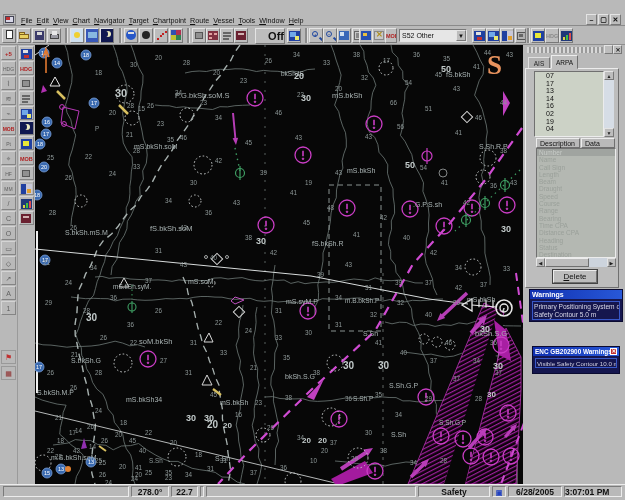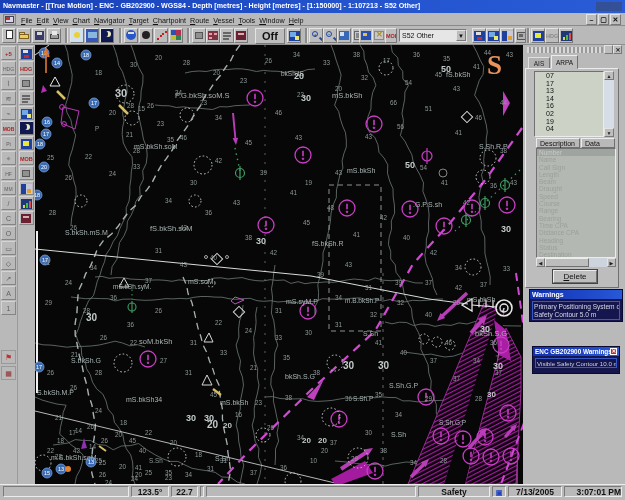--- a/index.html
+++ b/index.html
@@ -1,22 +1,18 @@
 <!DOCTYPE html>
 <html><head><meta charset="utf-8"><style>
 *{margin:0;padding:0;box-sizing:border-box}
 html,body{width:625px;height:500px;overflow:hidden;background:#b9b9b9;
 font-family:"Liberation Sans",sans-serif;}
 </style></head>
 <body>
 <div style="position:relative;width:625px;height:500px">
-<div style="position:absolute;left:0;top:0;width:625px;height:13px;background:linear-gradient(90deg,#1840b8 0%,#2353cd 55%,#2a5cd8 100%);">
-      <div style="position:absolute;left:3px;top:2px;font-size:7.1px;font-weight:bold;color:#fff;white-space:nowrap">Navmaster - [[True Motion] - ENC - GB202900 - WGS84 - Depth [metres] - Height [metres] - [1:150000] - 1:107213 - S52 Other]</div>
-      <div style="position:absolute;left:596px;top:2px;width:26px;height:9px;background:#3a4a6a;opacity:.6"></div>
-    </div>
     <div style="position:absolute;left:0;top:13px;width:625px;height:13px;background:#b9b9b9;border-bottom:1px solid #8a8a8a;font-size:7.2px;color:#111;">
       <div style="position:absolute;left:3px;top:1px;width:13px;height:11px;background:#b9b9b9;border:1px solid #888"></div>
       <div style="position:absolute;left:5px;top:3px;width:9px;height:7px;background:#d8d8e8;border:1px solid #445;"></div>
       <div style="position:absolute;left:6px;top:4px;width:4px;height:3px;background:#c03030;"></div>
       <div style="position:absolute;left:21px;top:3px;white-space:nowrap"><span style="margin-right:4px"><u>F</u>ile</span><span style="margin-right:4px"><u>E</u>dit</span><span style="margin-right:4px"><u>V</u>iew</span><span style="margin-right:4px"><u>C</u>hart</span><span style="margin-right:4px"><u>N</u>avigator</span><span style="margin-right:4px"><u>T</u>arget</span><span style="margin-right:4px"><u>C</u>hartpoint</span><span style="margin-right:4px"><u>R</u>oute</span><span style="margin-right:4px"><u>V</u>essel</span><span style="margin-right:4px"><u>T</u>ools</span><span style="margin-right:4px"><u>W</u>indow</span><span style="margin-right:4px"><u>H</u>elp</span></div>
       <div style="position:absolute;left:586px;top:1px;width:11px;height:11px;background:#bdbdbd;border:1px solid;border-color:#e4e4e4 #787878 #787878 #e4e4e4;font-size:7px;color:#111;text-align:center;line-height:9px;font-weight:bold">–</div>
       <div style="position:absolute;left:598px;top:1px;width:11px;height:11px;background:#bdbdbd;border:1px solid;border-color:#e4e4e4 #787878 #787878 #e4e4e4;font-size:7px;color:#111;text-align:center;line-height:9px;font-weight:bold">▢</div>
       <div style="position:absolute;left:610px;top:1px;width:11px;height:11px;background:#bdbdbd;border:1px solid;border-color:#e4e4e4 #787878 #787878 #e4e4e4;font-size:7px;color:#111;text-align:center;line-height:9px;font-weight:bold">✕</div>
     </div>
     <div style="position:absolute;left:0;top:26px;width:625px;height:19px;background:#b9b9b9;border-bottom:1px solid #8f8f8f">
@@ -84,21 +80,21 @@
       </div>
       <div style="position:absolute;left:220px;top:2px;width:14px;height:15px;border:1px solid;border-color:#e4e4e4 #787878 #787878 #e4e4e4;background:#bdbdbd;overflow:hidden">
         <div style="position:absolute;left:2px;top:3px;width:8px;height:1.5px;background:#666;"></div>
         <div style="position:absolute;left:2px;top:6px;width:8px;height:1.5px;background:#666;"></div>
         <div style="position:absolute;left:2px;top:9px;width:6px;height:1.5px;background:#666;"></div>
       </div>
       <div style="position:absolute;left:234px;top:2px;width:14px;height:15px;border:1px solid;border-color:#e4e4e4 #787878 #787878 #e4e4e4;background:#bdbdbd;overflow:hidden">
         <div style="position:absolute;left:1px;top:2px;width:10px;height:9px;background:#6a2030;"></div>
         <div style="position:absolute;left:3px;top:4px;width:6px;height:2px;background:#d0b0b0;"></div>
       </div>
-      <div style="position:absolute;left:255px;top:2px;width:30px;height:16px;background:#bdbdbd;border:1px solid;border-color:#e4e4e4 #787878 #787878 #e4e4e4;font-size:11px;font-weight:bold;color:#111;text-align:center;line-height:14px">Off</div>
+      <div style="position:absolute;left:255px;top:2px;width:30px;height:16px;background:#bdbdbd;border:1px solid;border-color:#e4e4e4 #787878 #787878 #e4e4e4;font-size:11px;font-weight:bold;color:#111;text-align:right;line-height:14px">Off</div>
       <div style="position:absolute;left:287px;top:2px;width:14px;height:15px;border:1px solid;border-color:#e4e4e4 #787878 #787878 #e4e4e4;background:#bdbdbd;overflow:hidden">
         <div style="position:absolute;left:1px;top:2px;width:11px;height:10px;background:#2040a0;"></div>
         <div style="position:absolute;left:2px;top:3px;width:6px;height:5px;background:#70a8e8;"></div>
         <div style="position:absolute;left:7px;top:7px;width:4px;height:4px;background:#e8e870;"></div>
       </div>
       <div style="position:absolute;left:305px;top:2px;width:1.5px;height:15px;background:#8a8a8a;"></div>
       <div style="position:absolute;left:306.5px;top:2px;width:1px;height:15px;background:#e0e0e0;"></div>
       <div style="position:absolute;left:309px;top:2px;width:14px;height:15px;border:1px solid;border-color:#e4e4e4 #787878 #787878 #e4e4e4;background:#bdbdbd;overflow:hidden">
         <div style="position:absolute;left:2px;top:2px;width:6px;height:6px;border:1.5px solid #2048a0;border-radius:50%"></div>
         <div style="position:absolute;left:8.5px;top:8.5px;width:4px;height:2px;background:#2048a0;transform:rotate(45deg)"></div>
@@ -825,21 +821,21 @@
         </div>
       </div>
       <div style="position:absolute;left:9px;top:301px;width:88px;height:28px;background:#15164e;border:1px solid #0a0a30">
         <div style="position:absolute;left:0;top:0;width:86px;height:9px;background:linear-gradient(90deg,#1030b0,#2858d8);font-size:6.4px;font-weight:bold;color:#fff;padding-left:2px;line-height:9px">ENC GB202900 Warnings<div style="position:absolute;left:77px;top:1px;width:7px;height:7px;background:#c03030;border:1px solid #fff"></div><div style="position:absolute;left:78.5px;top:1.5px;font-size:5.5px;color:#fff;font-weight:bold;line-height:1;white-space:nowrap">✕</div></div>
         <div style="position:absolute;left:2px;top:11px;width:82px;height:10px;border:1px solid #3858c8;font-size:6.2px;color:#d0d0e0;line-height:9px;padding-left:1px;white-space:nowrap;overflow:hidden">Visible Safety Contour 10.0 m</div>
       </div>
     </div>
     <div style="position:absolute;left:0;top:484px;width:625px;height:16px;background:#b9b9b9">
       <div style="position:absolute;left:0px;top:0px;width:625px;height:1px;background:#ececec;"></div>
       <div style="position:absolute;left:3px;top:2px;width:126px;height:11px;border:1px solid;border-color:#7a7a7a #ececec #ececec #7a7a7a;font-size:8.5px;font-weight:bold;color:#111;text-align:center;line-height:11px;white-space:nowrap"></div>
-      <div style="position:absolute;left:131px;top:2px;width:38px;height:11px;border:1px solid;border-color:#7a7a7a #ececec #ececec #7a7a7a;font-size:8.5px;font-weight:bold;color:#111;text-align:center;line-height:11px;white-space:nowrap">123.5°</div>
+      <div style="position:absolute;left:131px;top:2px;width:38px;height:11px;border:1px solid;border-color:#7a7a7a #ececec #ececec #7a7a7a;font-size:8.5px;font-weight:bold;color:#111;text-align:center;line-height:11px;white-space:nowrap">278.0°</div>
       <div style="position:absolute;left:171px;top:2px;width:27px;height:11px;border:1px solid;border-color:#7a7a7a #ececec #ececec #7a7a7a;font-size:8.5px;font-weight:bold;color:#111;text-align:center;line-height:11px;white-space:nowrap">22.7</div>
       <div style="position:absolute;left:200px;top:2px;width:4px;height:11px;border:1px solid;border-color:#7a7a7a #ececec #ececec #7a7a7a;font-size:8.5px;font-weight:bold;color:#111;text-align:center;line-height:11px;white-space:nowrap"></div>
       <div style="position:absolute;left:206px;top:2px;width:210px;height:11px;border:1px solid;border-color:#7a7a7a #ececec #ececec #7a7a7a;font-size:8.5px;font-weight:bold;color:#111;text-align:center;line-height:11px;white-space:nowrap"></div>
       <div style="position:absolute;left:418px;top:2px;width:72px;height:11px;border:1px solid;border-color:#7a7a7a #ececec #ececec #7a7a7a;font-size:8.5px;font-weight:bold;color:#111;text-align:center;line-height:11px;white-space:nowrap">Safety</div>
       <div style="position:absolute;left:492px;top:2px;width:14px;height:11px;border:1px solid;border-color:#7a7a7a #ececec #ececec #7a7a7a;font-size:8.5px;font-weight:bold;color:#111;text-align:center;line-height:11px;white-space:nowrap"><span style="color:#2040c0;font-size:7px">▣</span></div>
-      <div style="position:absolute;left:508px;top:2px;width:54px;height:11px;border:1px solid;border-color:#7a7a7a #ececec #ececec #7a7a7a;font-size:8.5px;font-weight:bold;color:#111;text-align:center;line-height:11px;white-space:nowrap">7/13/2005</div>
-      <div style="position:absolute;left:564px;top:2px;width:58px;height:11px;border:1px solid;border-color:#7a7a7a #ececec #ececec #7a7a7a;font-size:8.5px;font-weight:bold;color:#111;text-align:right;line-height:11px;white-space:nowrap">3:07:01 PM</div>
+      <div style="position:absolute;left:508px;top:2px;width:54px;height:11px;border:1px solid;border-color:#7a7a7a #ececec #ececec #7a7a7a;font-size:8.5px;font-weight:bold;color:#111;text-align:center;line-height:11px;white-space:nowrap">6/28/2005</div>
+      <div style="position:absolute;left:564px;top:2px;width:58px;height:11px;border:1px solid;border-color:#7a7a7a #ececec #ececec #7a7a7a;font-size:8.5px;font-weight:bold;color:#111;text-align:left;line-height:11px;white-space:nowrap">3:07:01 PM</div>
     </div>
 </div>
 </body></html>

